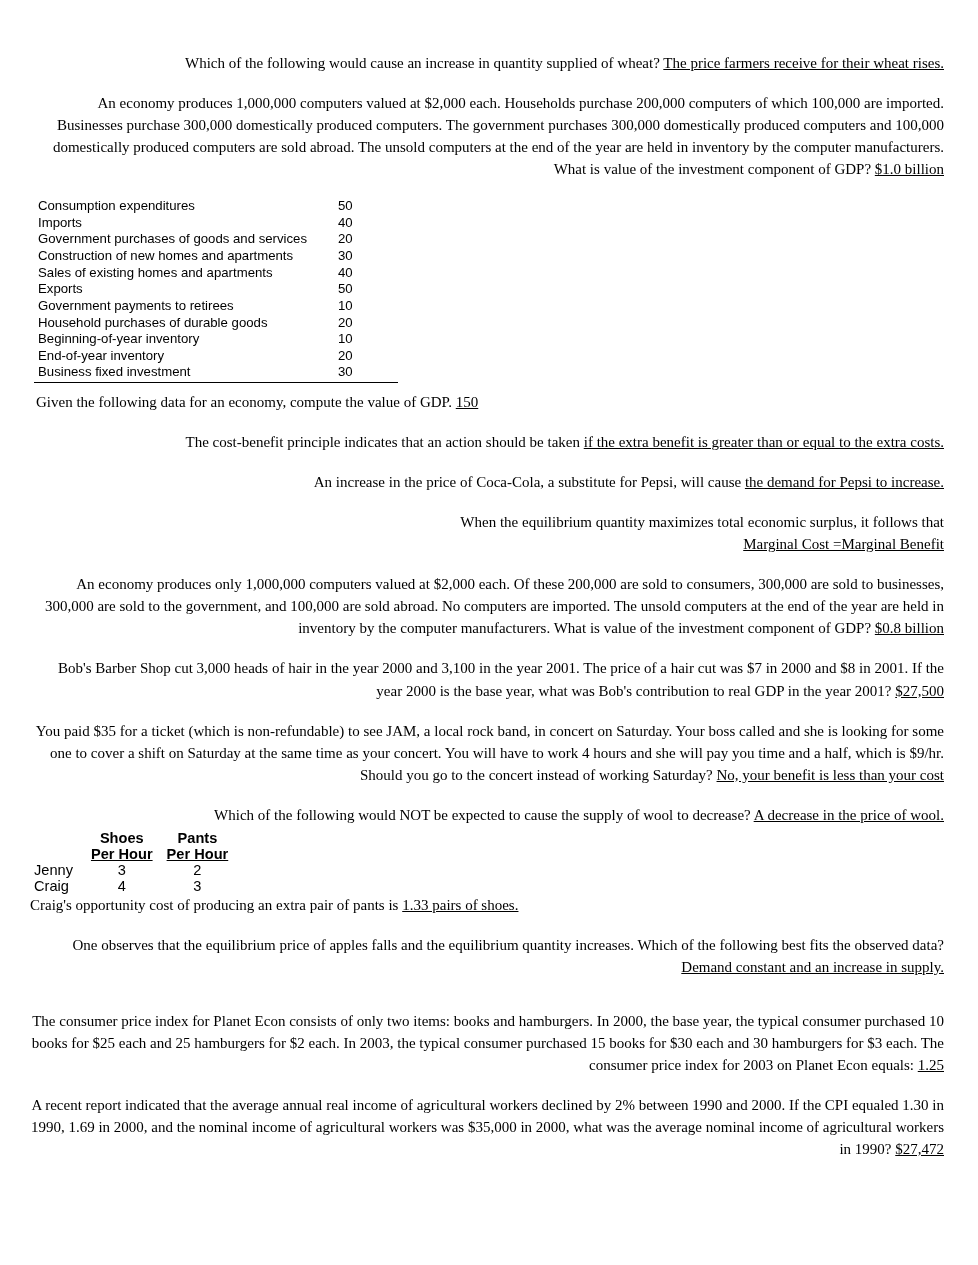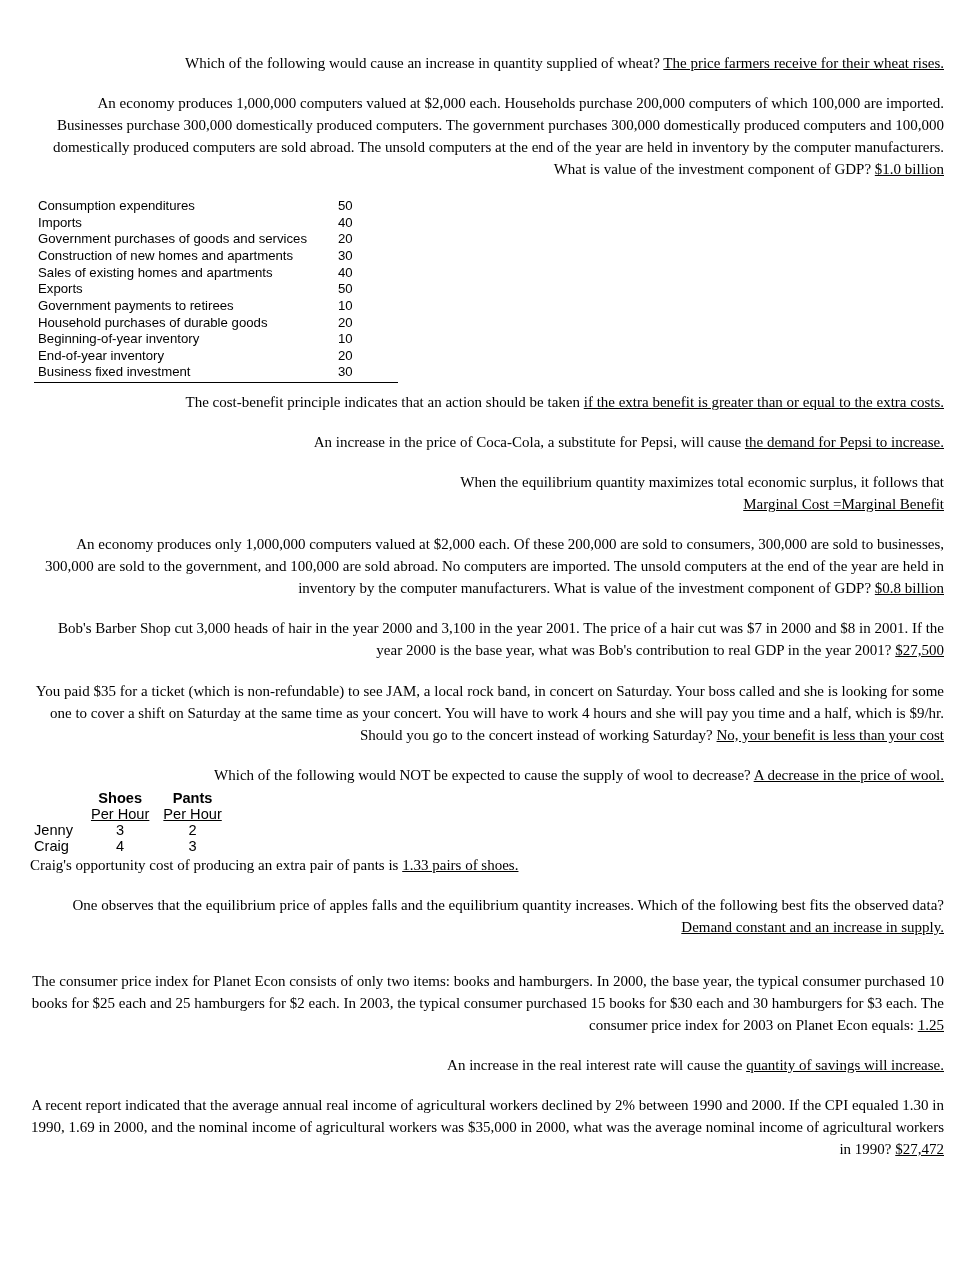--- a/index.html
+++ b/index.html
@@ -67,21 +67,21 @@
     font-weight: normal;
     padding: 0 14px 0 0;
     text-align: center;
     white-space: nowrap;
   }
   .sp-table td.namecell {
     text-align: left;
     padding-right: 18px;
   }
   .sp-table .hdr1 td { font-weight: bold; }
-  .sp-table .hdr2 td { font-weight: normal; text-decoration: underline; }
+  .sp-table .hdr2 td { font-weight: bold; text-decoration: underline; }
   .sp-table .datarow td { font-size: 14.6px; }
   .sp-caption {
     font-size: 15.0px;
     line-height: 1.47;
     margin: 0 0 18px 0;
   }
   .gap-lg { height: 14px; }
 </style>
 </head>
 <body>
@@ -141,20 +141,23 @@
         <td class="val">20</td>
       </tr>
       <tr class="last">
         <td class="label">Business fixed investment</td>
         <td class="val">30</td>
       </tr>
     </tbody>
       </table>
   </div>
 
+  <p class="after-table">
+    <span> Given the following data for an economy, compute the value of GDP. </span><span class="ans">150</span>
+  </p>
 
   <p class="qblock">
     <span>The cost-benefit principle indicates that an action should be taken </span><span class="ans">if the extra benefit is greater than or equal to the extra costs.</span>
   </p>
 
   <p class="qblock">
     <span>An increase in the price of Coca-Cola, a substitute for Pepsi, will cause </span><span class="ans">the demand for Pepsi to increase.</span>
   </p>
 
   <p class="qblock">
@@ -210,21 +213,18 @@
   <p class="qblock">
     <span>One observes that the equilibrium price of apples falls and the equilibrium quantity increases. Which of the following best fits the observed data? </span><span class="ans">Demand constant and an increase in supply. </span>
   </p>
 
   <div class="gap-lg"></div>
 
   <p class="qblock">
     <span>The consumer price index for Planet Econ consists of only two items: books and hamburgers. In 2000, the base year, the typical consumer purchased 10 books for $25 each and 25 hamburgers for $2 each. In 2003, the typical consumer purchased 15 books for $30 each and 30 hamburgers for $3 each. The consumer price index for 2003 on Planet Econ equals: </span><span class="ans">1.25</span>
   </p>
 
-  <p class="qblock">
-    <span>An increase in the real interest rate will cause the </span><span class="ans">quantity of savings will increase.</span>
-  </p>
 
   <p class="qblock">
     <span>A recent report indicated that the average annual real income of agricultural workers declined by 2% between 1990 and 2000. If the CPI equaled 1.30 in 1990, 1.69 in 2000, and the nominal income of agricultural workers was $35,000 in 2000, what was the average nominal income of agricultural workers in 1990? </span><span class="ans">$27,472</span>
   </p>
 
 </div>
 
 </body></html>

